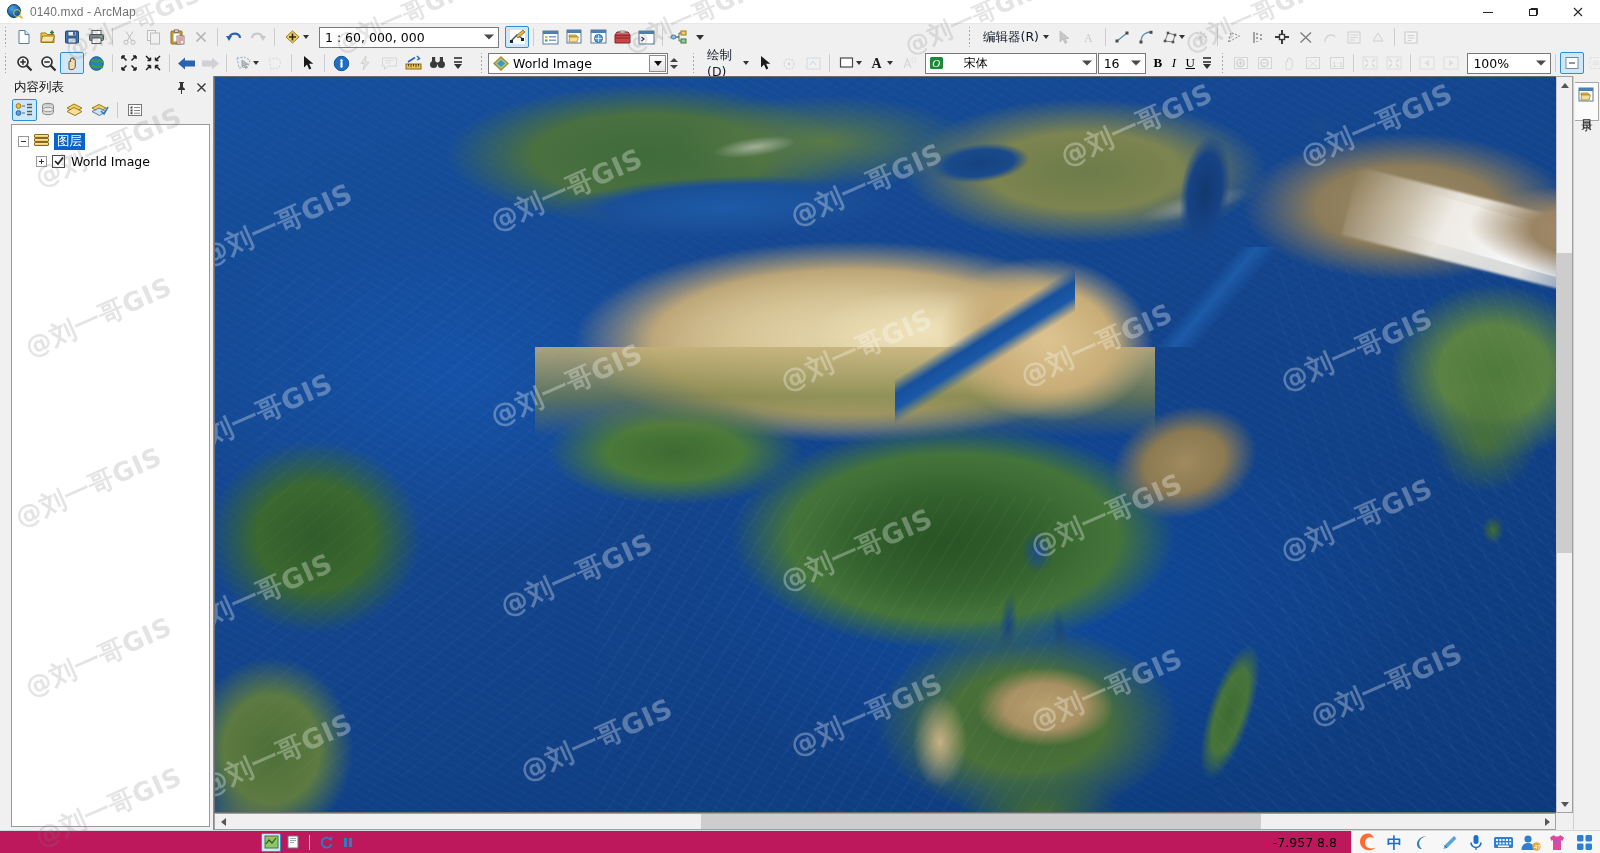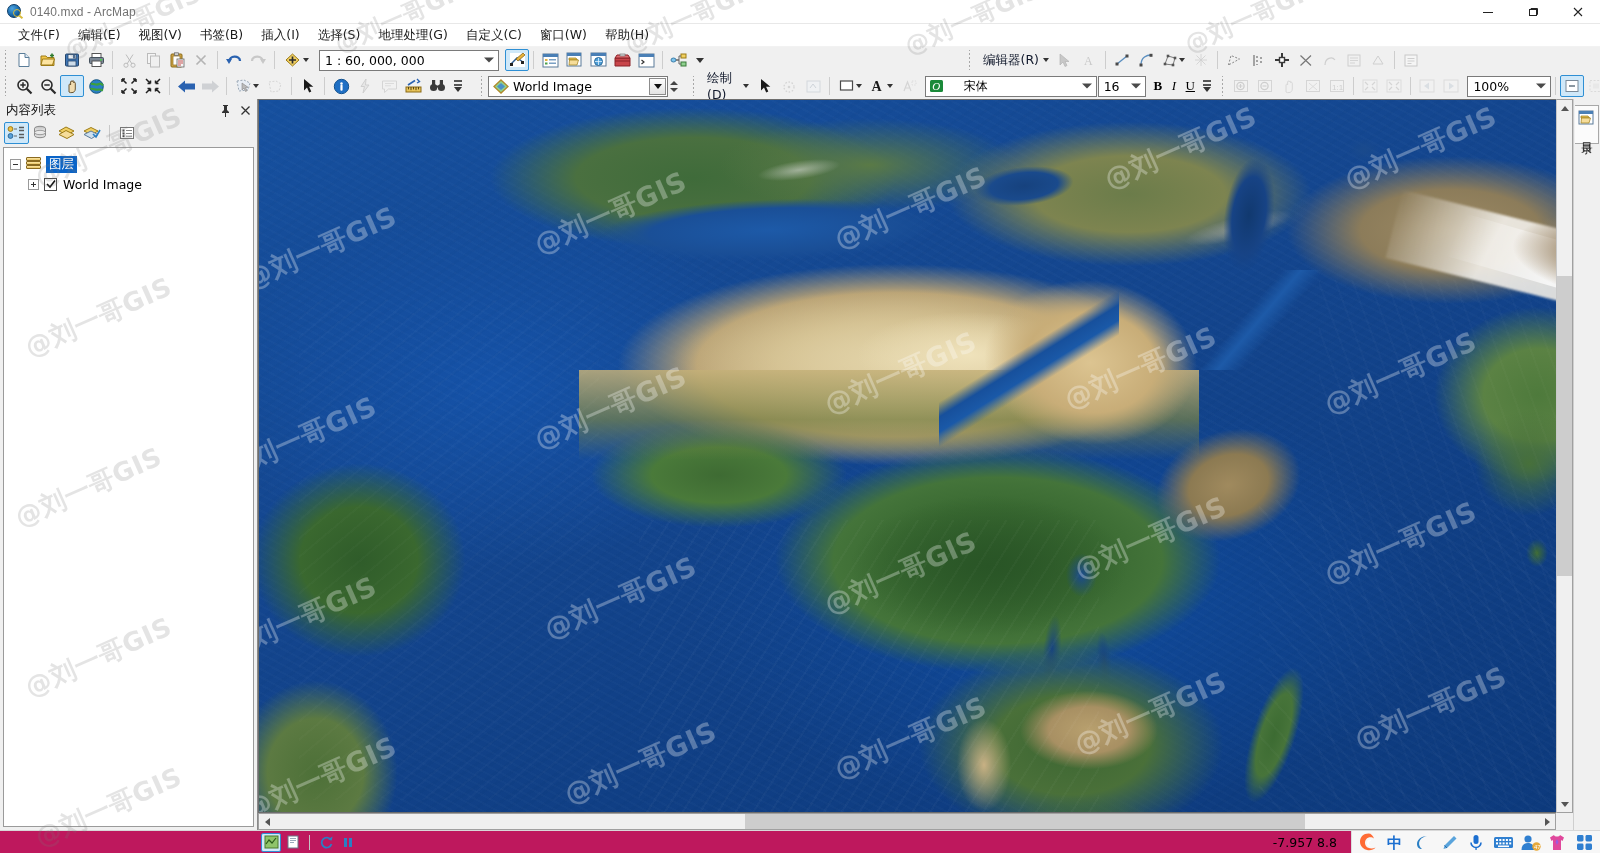--- a/index.html
+++ b/index.html
@@ -104,22 +104,23 @@
   .spin .up{width:0;height:0;border-left:4px solid transparent;border-right:4px solid transparent;border-bottom:4px solid #444;margin-bottom:3px;}
   .spin .dn{width:0;height:0;border-left:4px solid transparent;border-right:4px solid transparent;border-top:4px solid #444;}
 
   .fontbtn { width:20px;height:22px;display:flex;align-items:center;justify-content:center;font-size:13px;cursor:default;border:1px solid transparent;border-radius:2px;}
 
   
   .body { flex: 1; display: flex; min-height: 0; }
 
   
   .toc {
-    width: 258px; background: #f0f0f0; display: flex; flex-direction: column; flex: none;
+    width: 214px; background: #f0f0f0; display: flex; flex-direction: column; flex: none;
     border-right: 1px solid #8a8a8a;
+    padding-left: 8px;
   }
   .toc-header { height: 22px; display: flex; align-items: center; padding-left: 6px; flex:none; }
   .toc-header .t { font-size: 12.5px; color: #111; font-family:"DejaVu Sans","Liberation Sans",sans-serif; }
   .toc-header .sp { flex: 1; }
   .toc-hbtn { width: 16px; height: 18px; display:flex;align-items:center;justify-content:center;margin-right:4px;cursor:default;color:#333;font-size:12px;}
   .toc-toolbar { height: 24px; display: flex; align-items: center; padding-left: 4px; flex:none; }
   .toc-tbtn { width:25px;height:22px;display:flex;align-items:center;justify-content:center;border:1px solid transparent;border-radius:2px;cursor:default;}
   .toc-tbtn.active{background:#cfe8f9;border-color:#2e8fd4;}
   .toc-tree {
     flex: 1; background: #fff; border: 1px solid #9a9a9a; margin: 2px 3px 3px 3px; padding: 6px 0 0 0;
@@ -260,32 +261,20 @@
           <path d="M4 3.5 V2.5 H10.5 V8.5 H9.5" fill="none" stroke="#222" stroke-width="1"></path>
         </svg>
     </div>
     <div class="wbtn close">
       <svg width="12" height="12" viewBox="0 0 12 12">
           <path d="M2 2 L10 10 M10 2 L2 10" stroke="currentColor" stroke-width="1.1" fill="none"></path>
         </svg>
     </div>
   </div>
 
-  <div class="menubar">
-    <div class="menu-item">文件(F)</div>
-    <div class="menu-item">编辑(E)</div>
-    <div class="menu-item">视图(V)</div>
-    <div class="menu-item">书签(B)</div>
-    <div class="menu-item">插入(I)</div>
-    <div class="menu-item">选择(S)</div>
-    <div class="menu-item">地理处理(G)</div>
-    <div class="menu-item">自定义(C)</div>
-    <div class="menu-item">窗口(W)</div>
-    <div class="menu-item">帮助(H)</div>
-  </div>
 
   <div class="toolbar-row">
     <div class="tgroup">
       <div class="grip"></div>
 
       <div class="tbtn">
         <svg width="16" height="16" viewBox="0 0 16 16">
             <path d="M3 1.5h6l4 4v9H3z" fill="#fff" stroke="#5a7d99" stroke-width="1"></path>
             <path d="M9 1.5v4h4" fill="#dce9f3" stroke="#5a7d99" stroke-width="1"></path>
           </svg>

